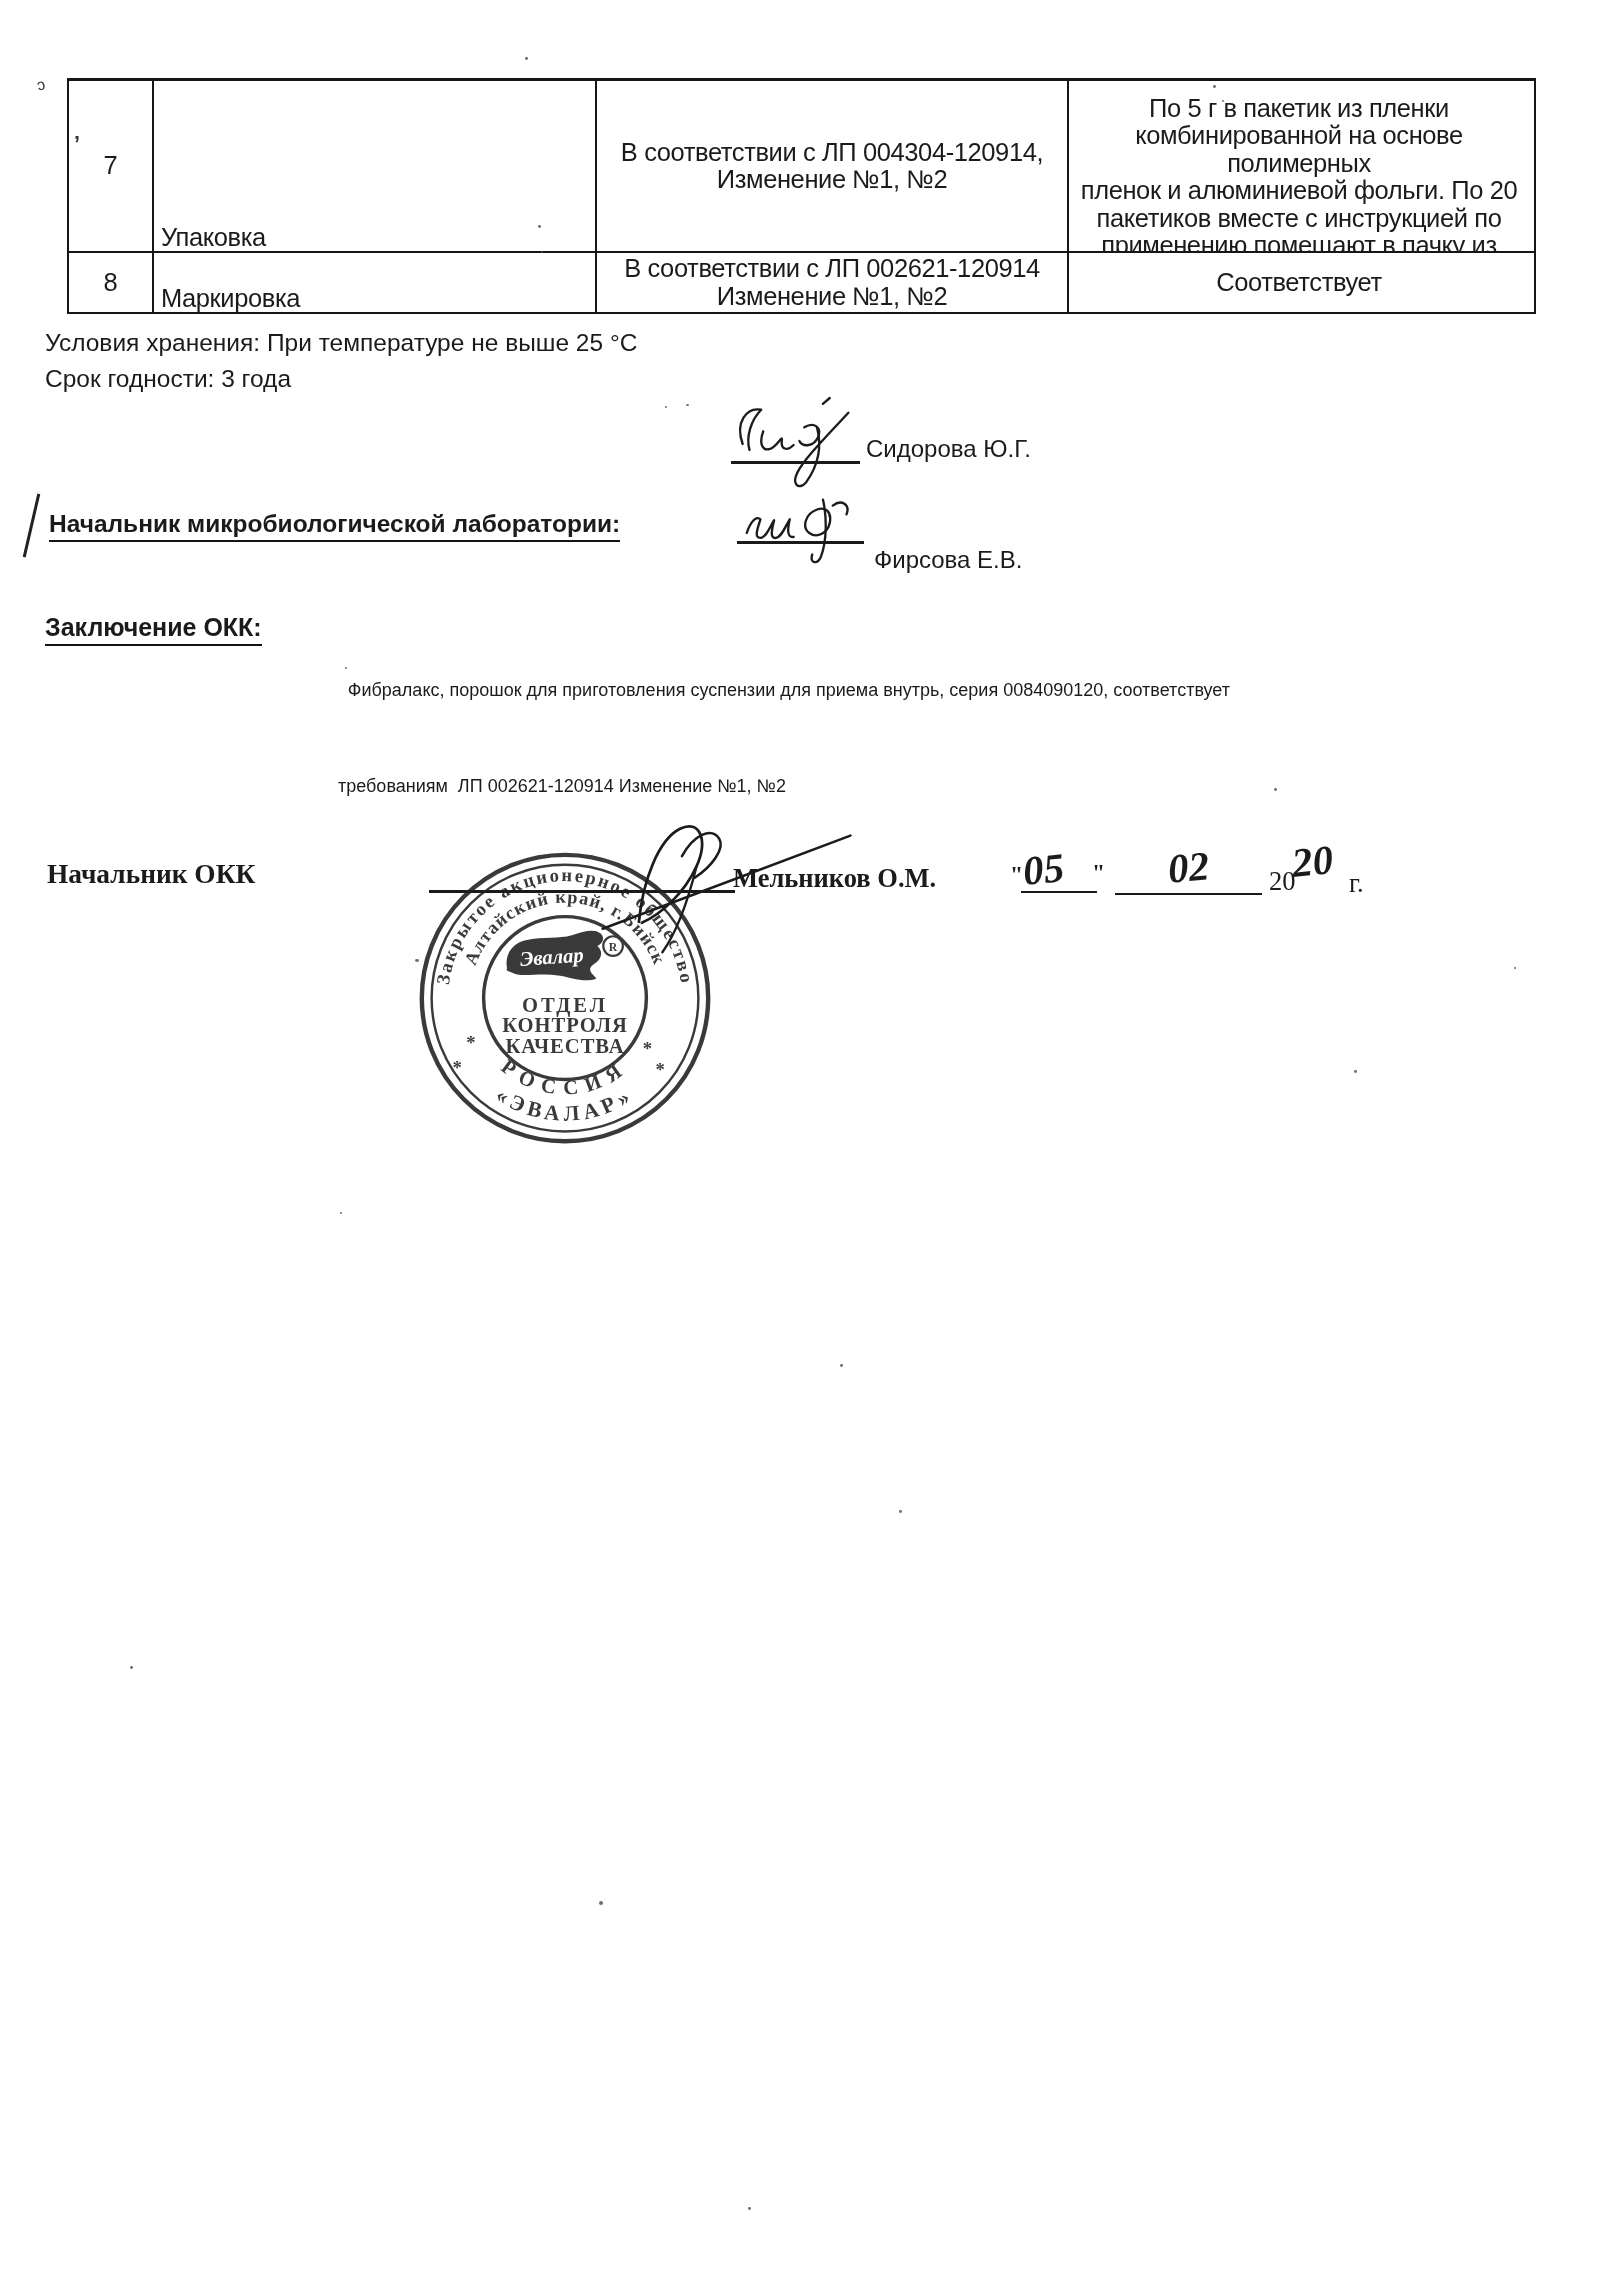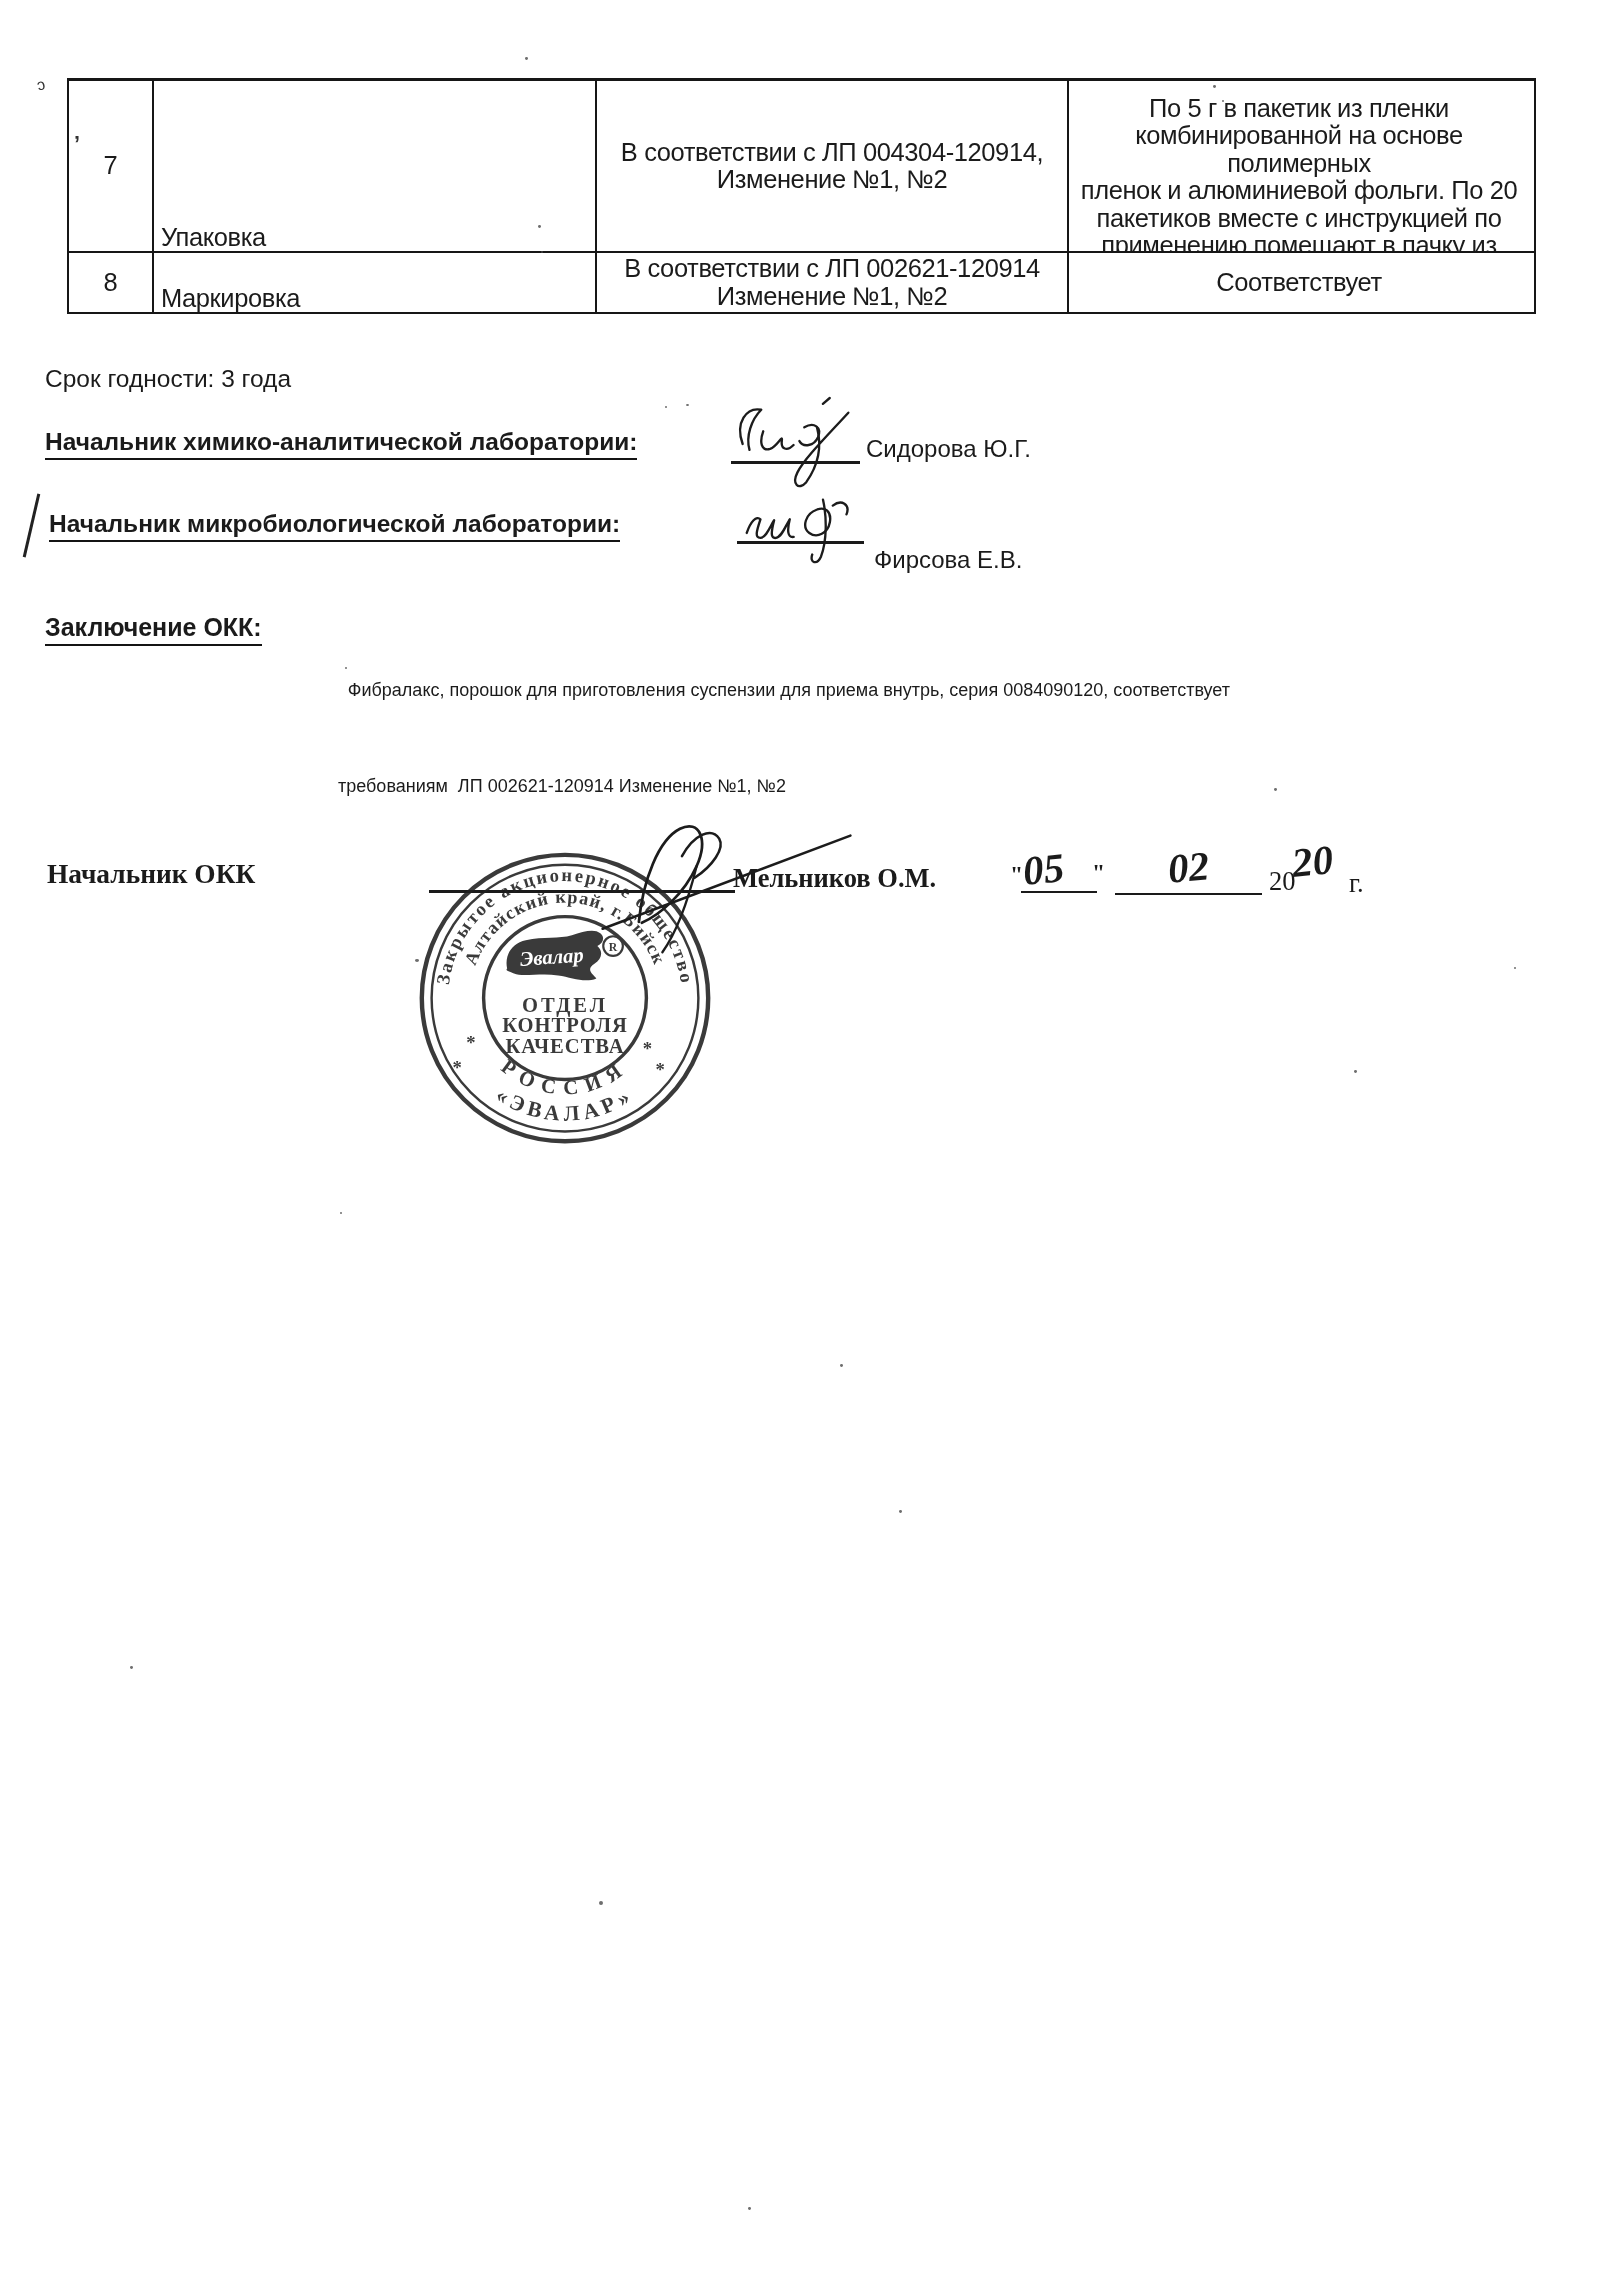--- a/index.html
+++ b/index.html
@@ -89,23 +89,23 @@
       <div class="td c3">
         <div>В соответствии с ЛП 002621-120914</div>
         <div>Изменение №1, №2</div>
       </div>
       <div class="td c4">
         <div>Соответствует</div>
       </div>
     </div>
   </div>
 
+  <div class="tline" style="left:45px;top:329px;">Условия хранения: При температуре не выше 25 °С</div>
   <div class="tline" style="left:45px;top:365px;">Срок годности: 3 года</div>
 
-  <div class="blbl" style="left:45px;top:428px;">Начальник химико-аналитической лаборатории:</div>
   <svg style="position:absolute;left:727px;top:395px;" width="137" height="98" viewBox="0 0 140 100">
     <path class="sigpath" stroke-width="2.4" d="M 16 50 C 8 28 20 12 35 15 C 25 25 19 42 23 56"></path>
     <path class="sigpath" stroke-width="2.4" d="M 37 37 C 33 48 35 58 44 55 C 52 52 57 39 56 47 C 55 55 61 58 68 51"></path>
     <path class="sigpath" stroke-width="2.4" d="M 79 33 C 89 27 97 33 93 43 C 89 52 78 54 74 47"></path>
     <path class="sigpath" stroke-width="2.4" d="M 92 33 C 97 52 93 72 81 89 C 73 98 66 91 72 79 C 79 65 101 43 124 18"></path>
     <path class="sigpath" stroke-width="2.4" d="M 98 9 L 105 3"></path>
   </svg>
   <div class="hline" style="left:731px;top:461px;width:129px;"></div>
   <div class="tline" style="left:866px;top:435px;font-size:24px;">Сидорова Ю.Г.</div>
 

